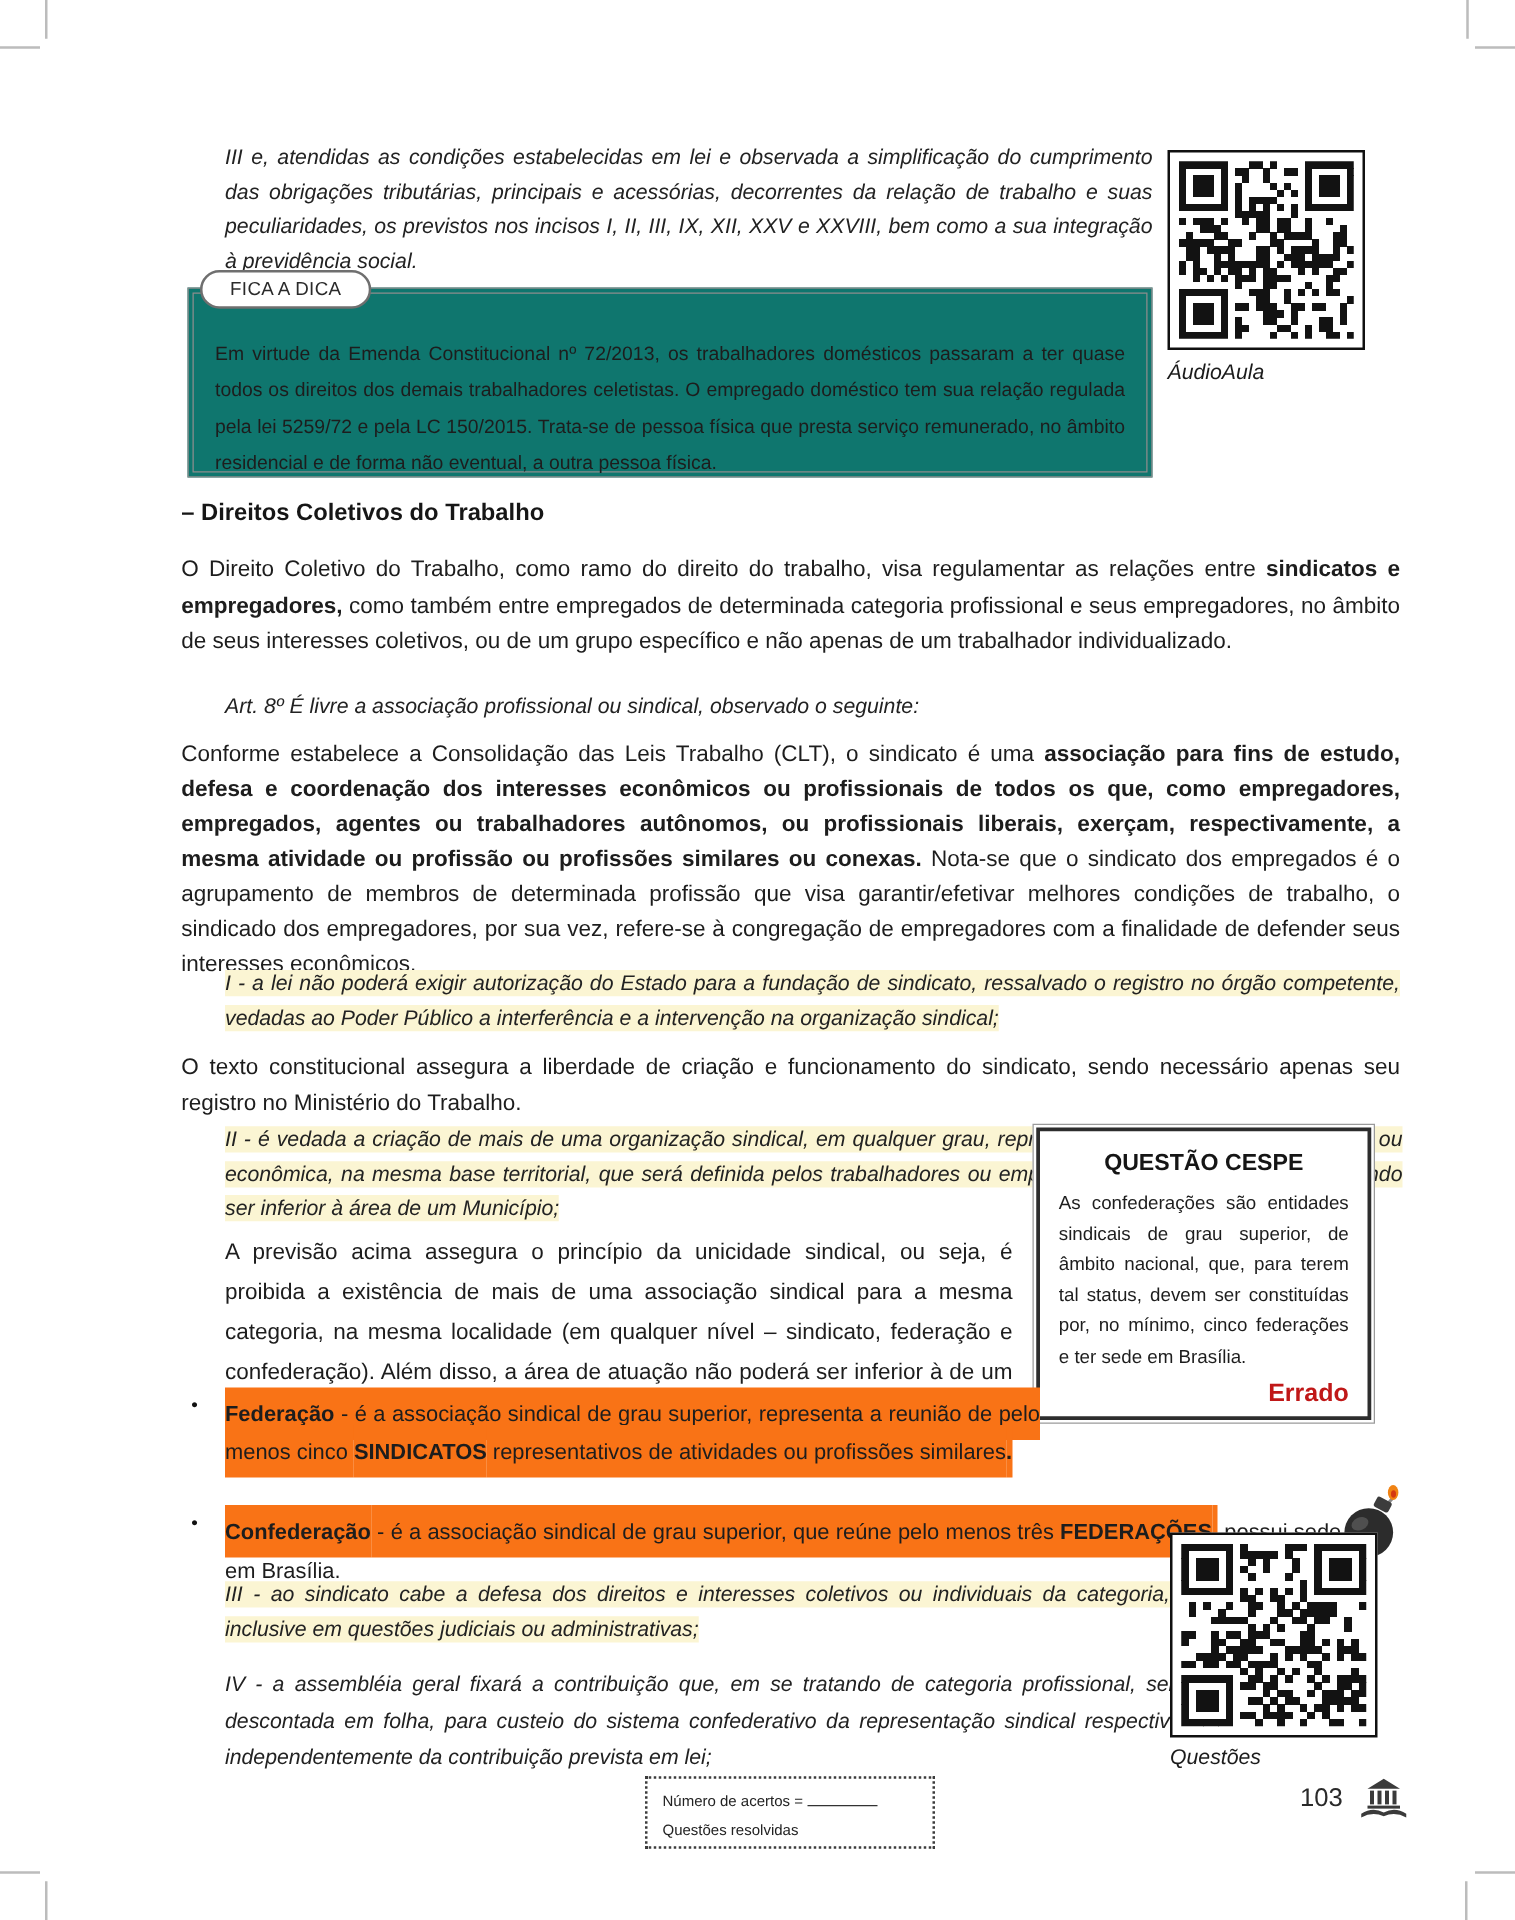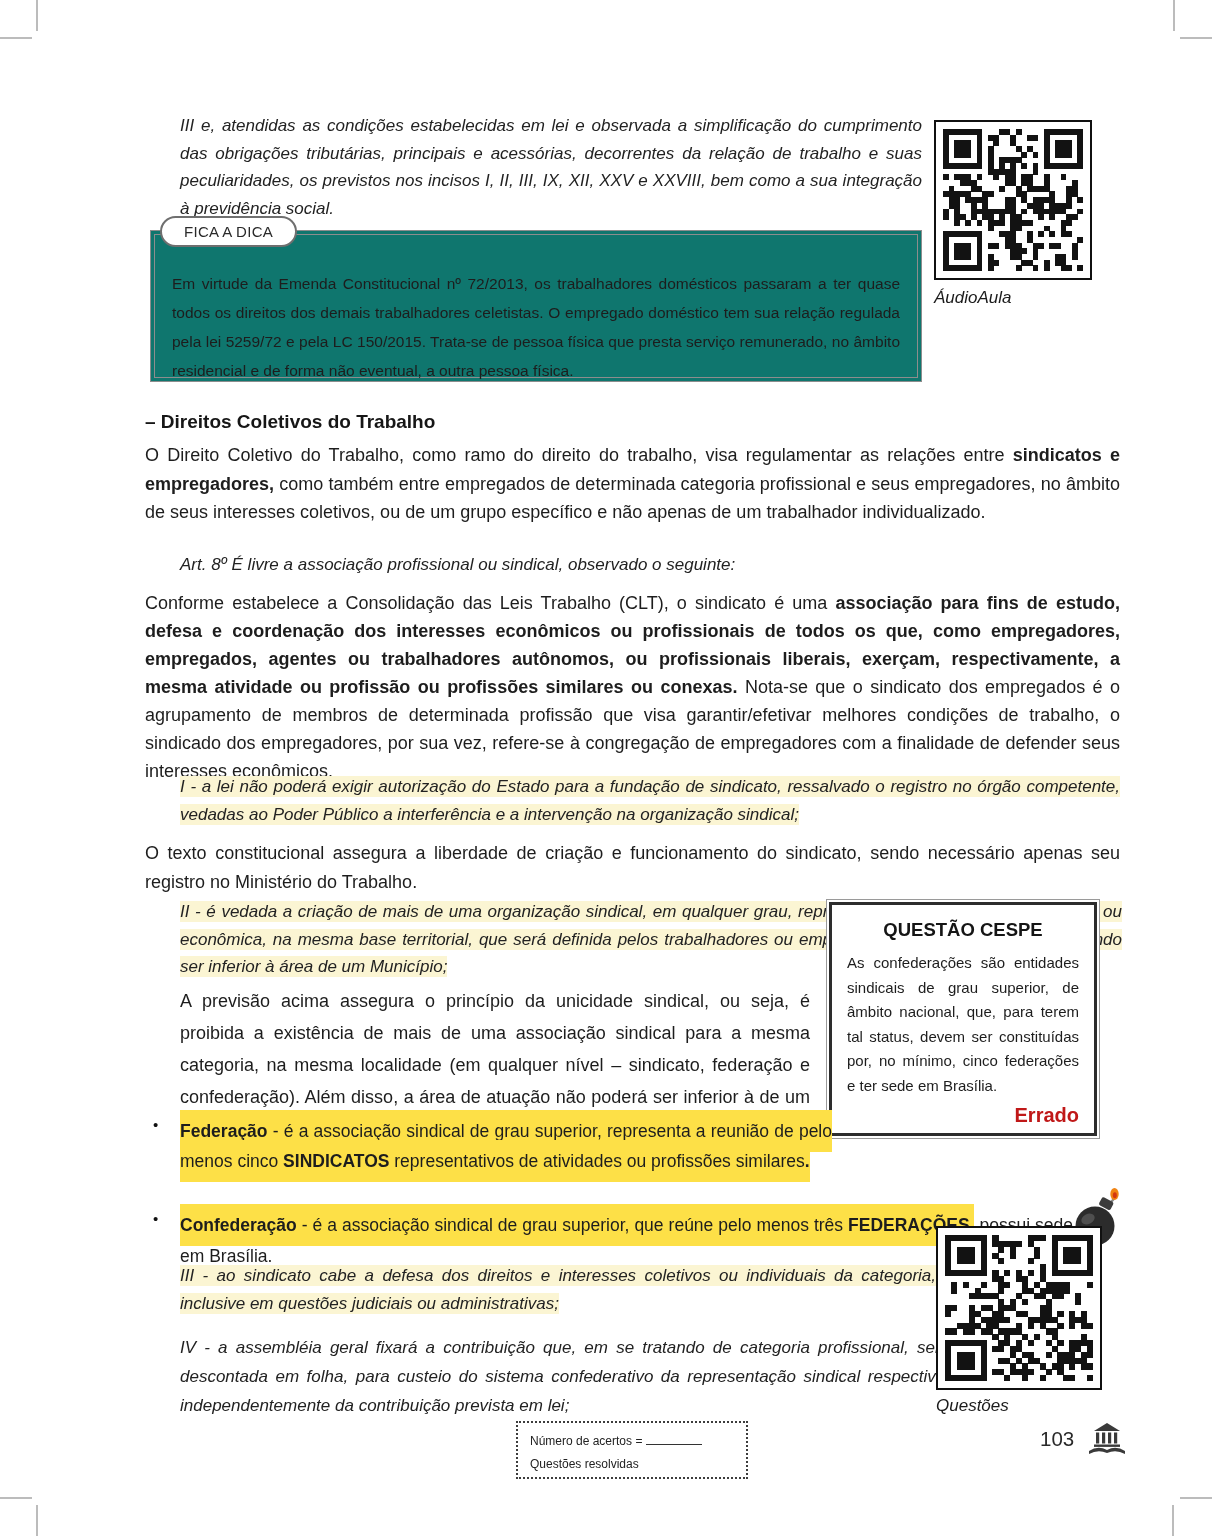--- a/index.html
+++ b/index.html
@@ -9,21 +9,21 @@
   }
   
   .mark{position:absolute;background:#bcbcbc;}
   
   .abs{position:absolute;}
   p{margin:0;}
   .body{font-size:18px;line-height:28.5px;text-align:justify;color:#1d1d1d;}
   .quote{font-style:italic;font-size:17px;line-height:27.5px;text-align:justify;color:#222;}
   .b{font-weight:bold;}
   .hly{background:#fbf5d3;box-decoration-break:clone;-webkit-box-decoration-break:clone;padding:1px 0;}
-  .hlg{background:#fde047;box-decoration-break:clone;-webkit-box-decoration-break:clone;padding:11px 0;}
+  .hlg{background:#f97316;box-decoration-break:clone;-webkit-box-decoration-break:clone;padding:11px 0;}
   h2.sect{font-size:19px;font-weight:bold;margin:0;color:#161616;}
   
   .fica{border:1px solid #8d8d8d;padding:3px;background:#0f766e;}
   .fica-inner{border:1px solid #8d8d8d;width:100%;height:100%;box-sizing:border-box;padding:34px 17px 10px 17px;}
   .fica-body{font-size:15.5px;line-height:29px;text-align:justify;color:#1d1d1d;}
   .fica-label{
     position:absolute;background:#fff;border:2px solid #6f6f6f;border-radius:16px;
     padding:5px 22px;font-size:15px;color:#2a2a2a;letter-spacing:.3px;
   }
   
@@ -364,21 +364,21 @@
       </svg></div>
   <div class="abs qrcap" style="left:934px;top:288px;width:158px;">ÁudioAula</div>
 
   <div class="abs fica" style="left:150px;top:230px;width:772px;height:152px;box-sizing:border-box;">
     <div class="fica-inner">
       <p class="fica-body">Em virtude da Emenda Constitucional nº 72/2013, os trabalhadores domésticos passaram a ter quase todos os direitos dos demais trabalhadores celetistas. O empregado doméstico tem sua relação regulada pela lei 5259/72 e pela LC 150/2015. Trata-se de pessoa física que presta serviço remunerado, no âmbito residencial e de forma não eventual, a outra pessoa física.</p>
     </div>
   </div>
   <div class="fica-label" style="left:160px;top:216px;">FICA A DICA</div>
 
-  <h2 class="abs sect" style="left:145px;top:400px;margin-top:11px;">– Direitos Coletivos do Trabalho</h2>
+  <h2 class="abs sect" style="left:145px;top:400px;">– Direitos Coletivos do Trabalho</h2>
 
   <p class="abs body" style="left:145px;top:441px;width:975px;"><span>O Direito Coletivo do Trabalho, como ramo do direito do trabalho, visa regulamentar as relações entre </span><span class="b">sindicatos e empregadores,</span><span> como também entre empregados de determinada categoria profissional e seus empregadores, no âmbito de seus interesses coletivos, ou de um grupo específico e não apenas de um trabalhador individualizado.</span></p>
 
   <p class="abs quote" style="left:180px;top:551px;width:760px;text-align:left;">Art. 8º É livre a associação profissional ou sindical, observado o seguinte:</p>
 
   <p class="abs body" style="left:145px;top:589px;width:975px;line-height:28px;"><span>Conforme estabelece a Consolidação das Leis Trabalho (CLT), o sindicato é uma </span><span class="b">associação para fins de estudo, defesa e coordenação dos interesses econômicos ou profissionais de todos os que, como empregadores, empregados, agentes ou trabalhadores autônomos, ou profissionais liberais, exerçam, respectivamente, a mesma atividade ou profissão ou profissões similares ou conexas.</span><span> Nota-se que o sindicato dos empregados é o agrupamento de membros de determinada profissão que visa garantir/efetivar melhores condições de trabalho, o sindicado dos empregadores, por sua vez, refere-se à congregação de empregadores com a finalidade de defender seus interesses econômicos.</span></p>
 
   <p class="abs body" style="left:145px;top:839px;width:975px;">O texto constitucional assegura a liberdade de criação e funcionamento do sindicato, sendo necessário apenas seu registro no Ministério do Trabalho.</p>
 
   <p class="abs quote" style="left:180px;top:773px;width:940px;"><span class="hly">I - a lei não poderá exigir autorização do Estado para a fundação de sindicato, ressalvado o registro no órgão competente, vedadas ao Poder Público a interferência e a intervenção na organização sindical;</span></p>

